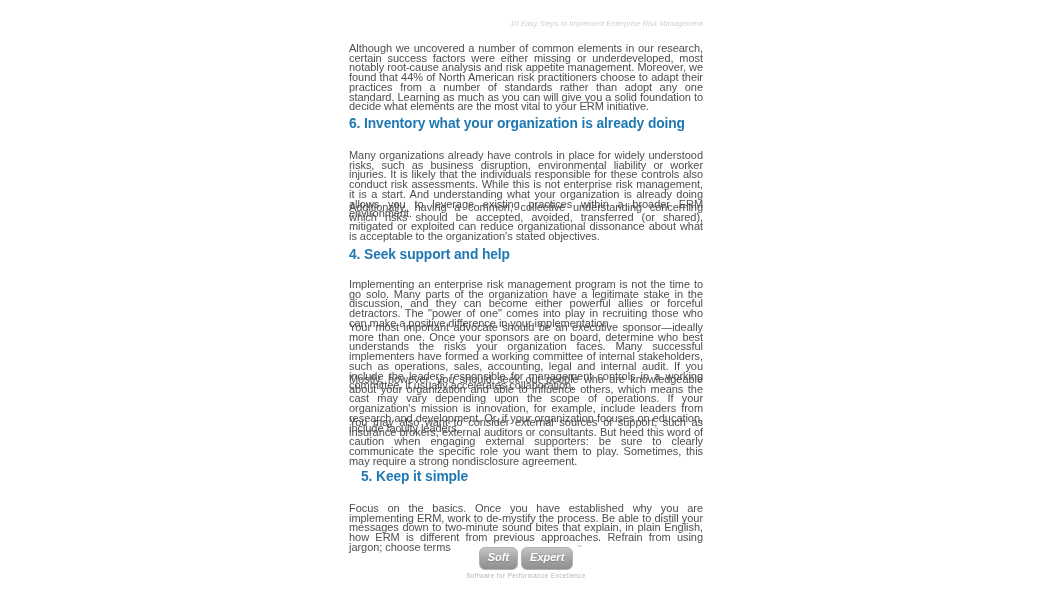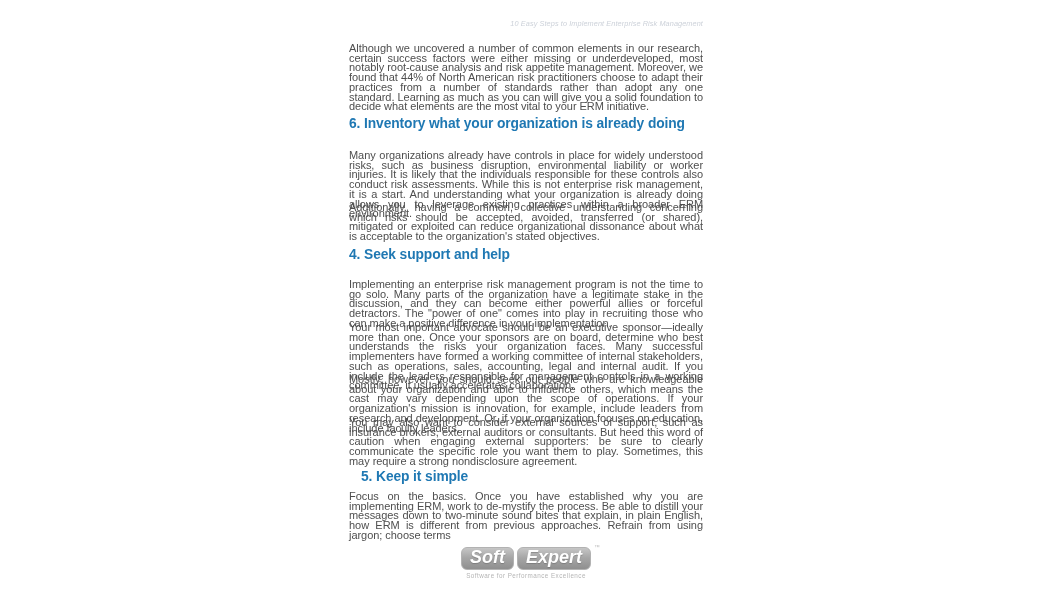--- a/index.html
+++ b/index.html
@@ -45,40 +45,40 @@
   .h3 { top: 116px; }
   .p1 { top: 44px; }
   .p2 { top: 151px; }
   .p3 { top: 203px; }
   .h4 { top: 247px; }
   .p4 { top: 280px; }
   .p5 { top: 323px; }
   .p6 { top: 375px; }
   .p7 { top: 418px; }
   .h5 { top: 469px; margin-left: 12px; }
-  .p8 { top: 492px; }
+  .p8 { top: 504px; }
   .footer-logo {
     top: 547px;
     text-align: center;
   }
   .logo-row {
     display: inline-flex;
     align-items: center;
     gap: 3px;
     position: relative;
   }
   .logo-box {
     background: linear-gradient(180deg, #c6c6c6 0%, #a7a7a7 45%, #8f8f8f 100%);
     border: 1px solid #b2b2b2;
     border-radius: 6px;
     padding: 1px 8px 3px 8px;
     color: #ffffff;
     font-weight: bold;
     font-style: italic;
-    font-size: 18px;
+    font-size: 11px;
     text-shadow: 0 1px 1px rgba(90,90,90,0.45);
     line-height: 17px;
   }
   .logo-tm {
     position: absolute;
     top: -3px;
     right: -9px;
     font-size: 5.5px;
     color: #b9b9b9;
     font-style: normal;

